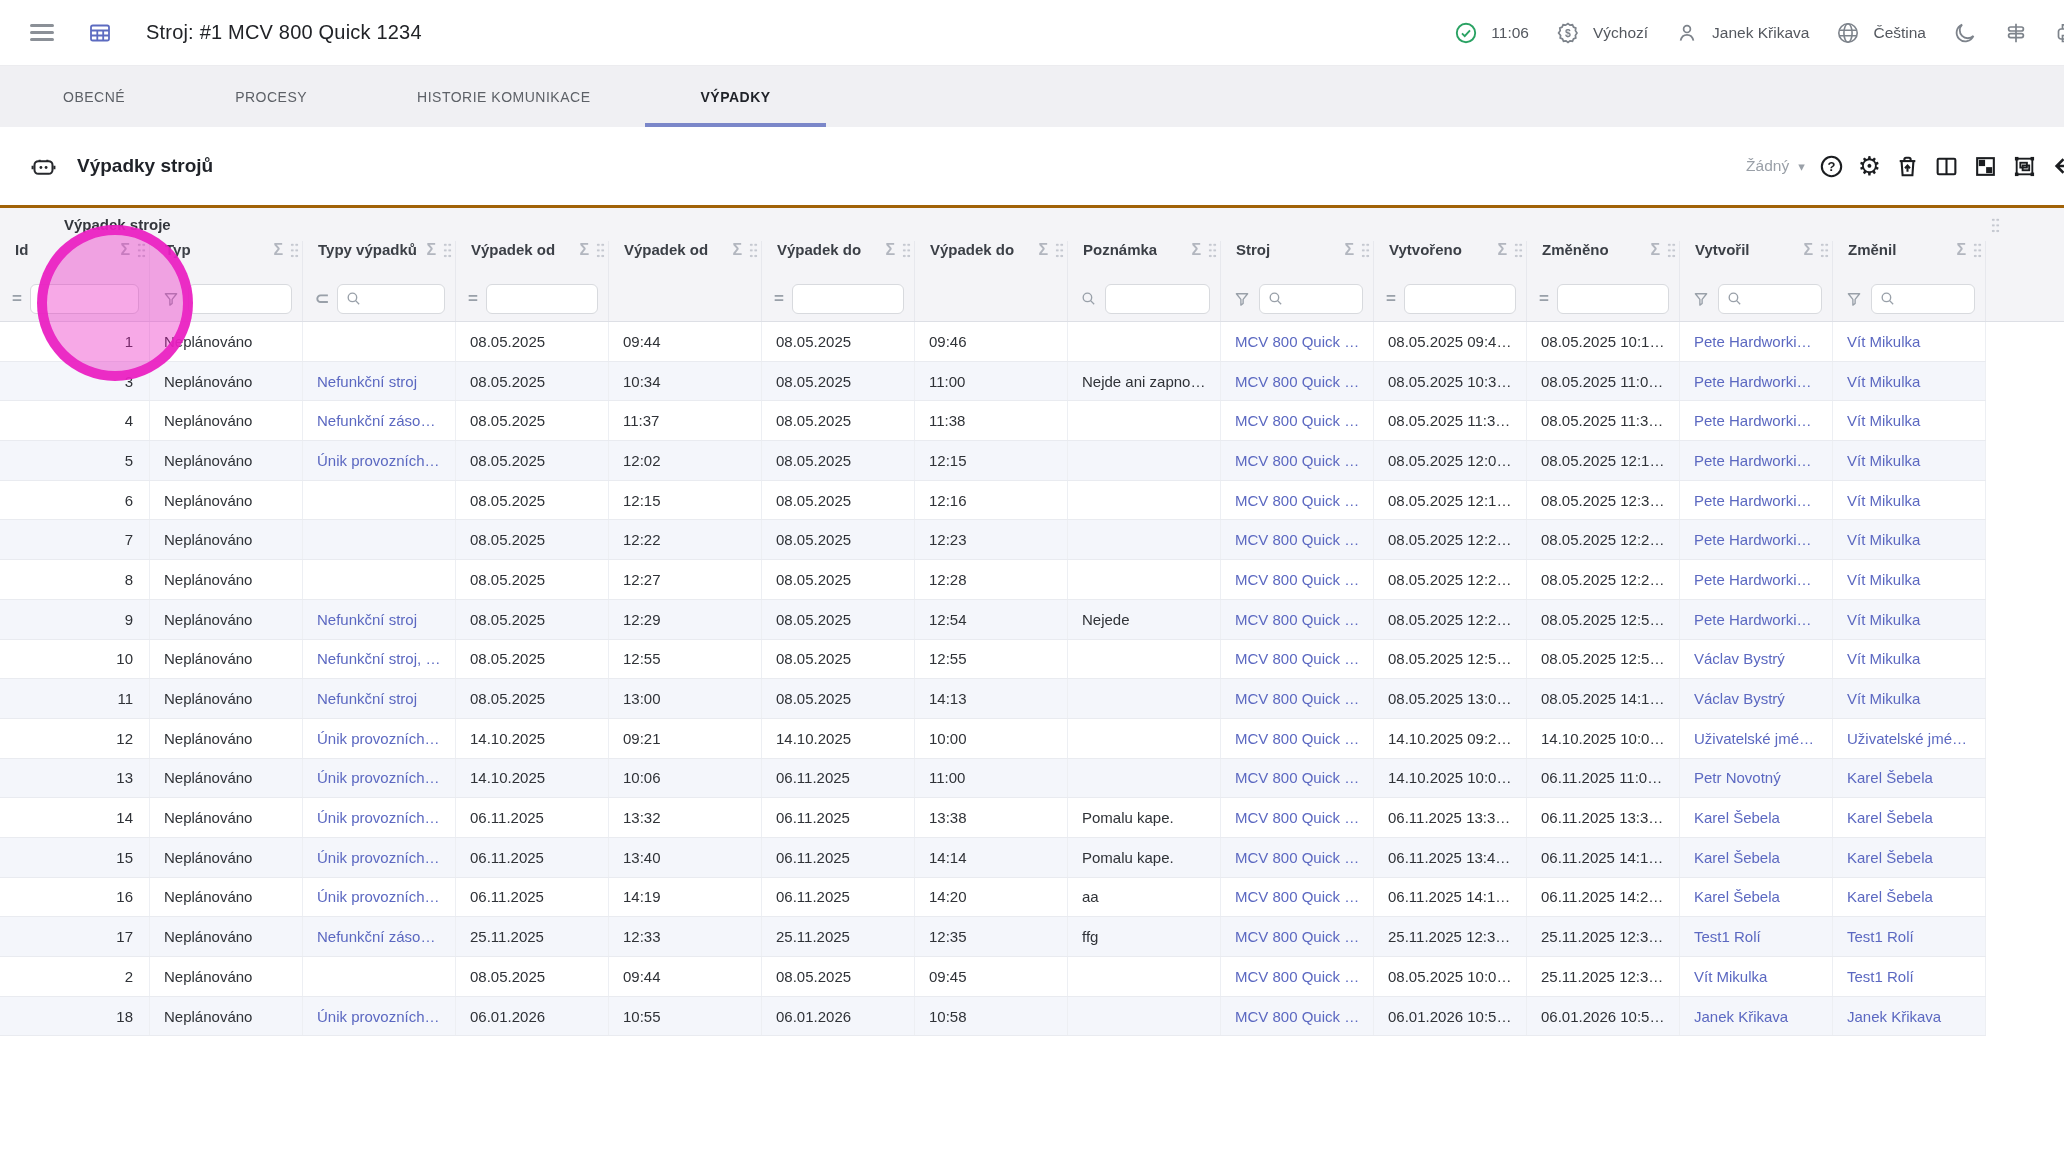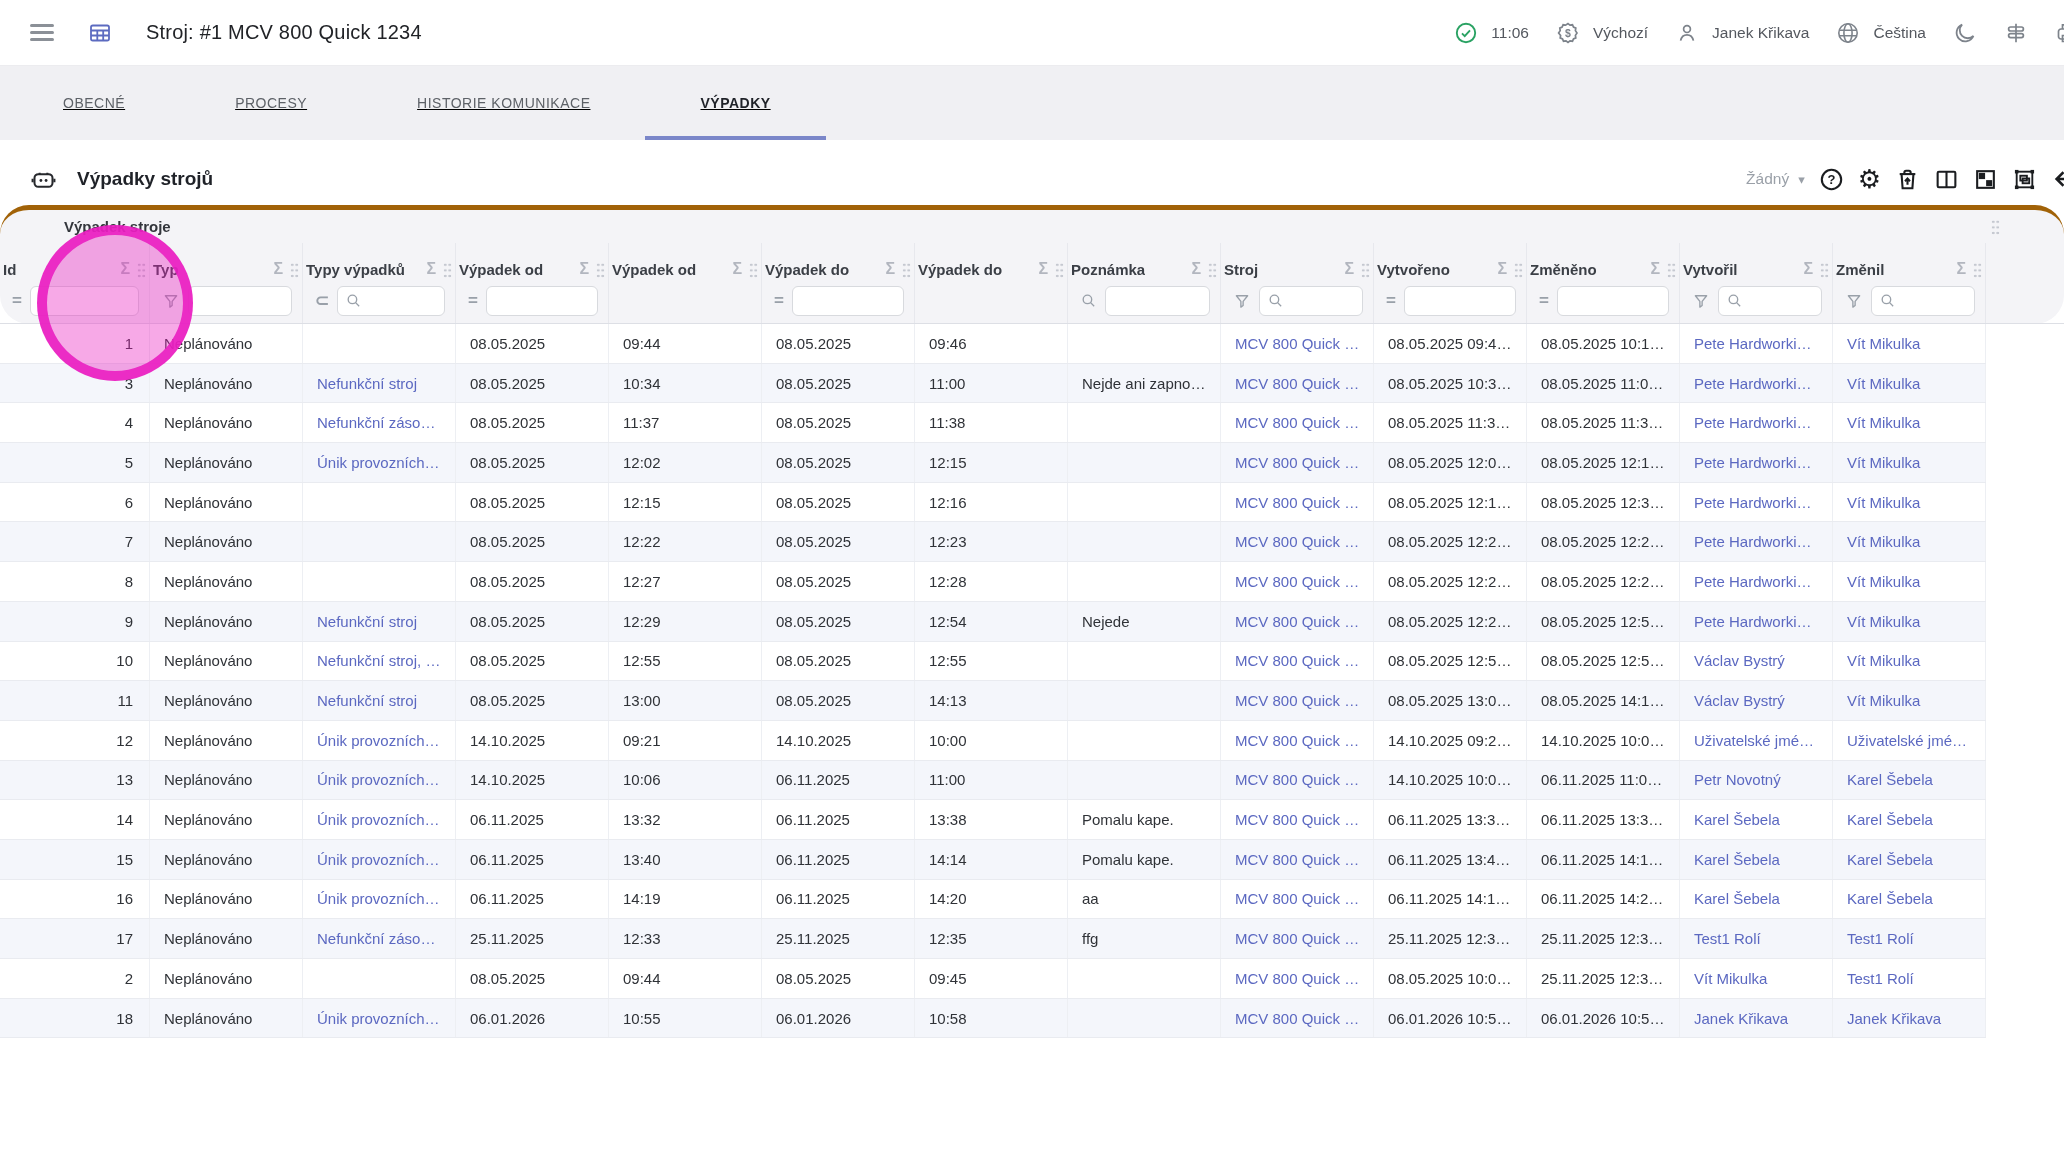--- a/index.html
+++ b/index.html
@@ -14,42 +14,42 @@
   .topbar{height:66px;display:flex;align-items:center;padding-left:30px;background:#fff;border-bottom:1px solid #ececef;box-sizing:border-box;}
   .tb-left{display:flex;align-items:center;gap:34px;}
   .hamburger{width:24px;display:flex;flex-direction:column;gap:4.5px;cursor:pointer;}
   .hamburger span{height:2.6px;background:#8b9097;border-radius:2px;}
   .app-title{font-size:20px;color:#212327;font-weight:500;letter-spacing:.2px;white-space:nowrap;}
   .tb-right{margin-left:auto;display:flex;align-items:center;gap:27px;color:#54585f;font-size:15.5px;}
   .tb-item{display:flex;align-items:center;gap:13px;cursor:pointer;white-space:nowrap;}
   .tb-ic{width:24px;height:24px;}
 
   
-  .tabbar{height:74px;background:#f0f0f3;display:flex;align-items:stretch;padding-left:8px;text-decoration:underline;}
+  .tabbar{height:61px;background:#f0f0f3;display:flex;align-items:stretch;padding-left:8px;}
   .tab{display:flex;align-items:center;padding:0 55px;font-size:14px;letter-spacing:.5px;color:#5d6167;position:relative;cursor:pointer;white-space:nowrap;}
   .tab.active{color:#1f2228;font-weight:700;}
   .tab.active::after{content:"";position:absolute;left:0;right:0;bottom:0;height:4px;background:#7b87c9;}
 
   
   .toolbar{height:78px;display:flex;align-items:center;padding-left:30px;background:#fff;}
   .heading{font-size:19px;font-weight:700;color:#1f2228;margin-left:20px;}
   .tools{margin-left:auto;display:flex;align-items:center;gap:14px;}
   .selector{display:flex;align-items:center;gap:9px;color:#9aa0a8;font-size:15.5px;cursor:pointer;}
   .selector .caret{font-size:13px;color:#9aa0a8;}
   .tool-btn{cursor:pointer;display:flex;align-items:center;}
   .gear-glyph{font-size:26px;line-height:24px;color:#1b1d20;}
 
   
   .gridwrap{position:absolute;left:0;top:205px;width:2064px;}
-  .ghead{background:#f4f4f7;border-top:5px solid #a16207;position:relative;border-radius:29px;}
+  .ghead{background:#f4f4f7;border-top:3px solid #a16207;position:relative;}
   .ggroup{height:33px;display:flex;align-items:center;padding-left:64px;font-size:15px;font-weight:700;color:#33363c;}
   .corner-dots{position:absolute;right:61px;top:8px;}
   .gcols,.gfilters,.brow{display:grid;grid-template-columns:150px repeat(12,153px);}
   .gcols{height:35px;}
-  .hcell{display:flex;align-items:flex-end;padding-left:3px;font-size:15px;font-weight:700;color:#3b3f46;border-right:1px solid #e7e8ed;overflow:hidden;cursor:pointer;}
+  .hcell{display:flex;align-items:flex-start;padding-left:15px;font-size:15px;font-weight:700;color:#3b3f46;border-right:1px solid #e7e8ed;overflow:hidden;cursor:pointer;}
   .hlabel{white-space:nowrap;overflow:hidden;}
   .sigma{margin-left:auto;color:#b2b6bf;font-size:16px;font-weight:600;padding:0 2px;cursor:pointer;}
   .drag-dots{width:9px;height:17px;margin:0 3px 0 5px;flex:0 0 auto;
     background-image:radial-gradient(circle,#c5c8d0 1.1px,transparent 1.45px);
     background-size:4.5px 5.6px;background-position:0 1px;cursor:grab;}
   .gfilters{height:45px;border-bottom:1px solid #dddfe5;}
   .fcell{display:flex;align-items:center;height:100%;padding:0 10px 0 12px;gap:8px;border-right:1px solid #e7e8ed;box-sizing:border-box;}
   .fop{color:#99a0a9;font-size:17px;font-weight:700;display:flex;align-items:center;flex:0 0 auto;cursor:pointer;}
   .finput{position:relative;flex:1;height:30px;min-width:0;}
   .finput input{width:100%;height:100%;box-sizing:border-box;border:1px solid #d8dade;border-radius:6px;padding:0 8px;font:14px "Liberation Sans",sans-serif;color:#303338;background:#fff;outline:none;}

